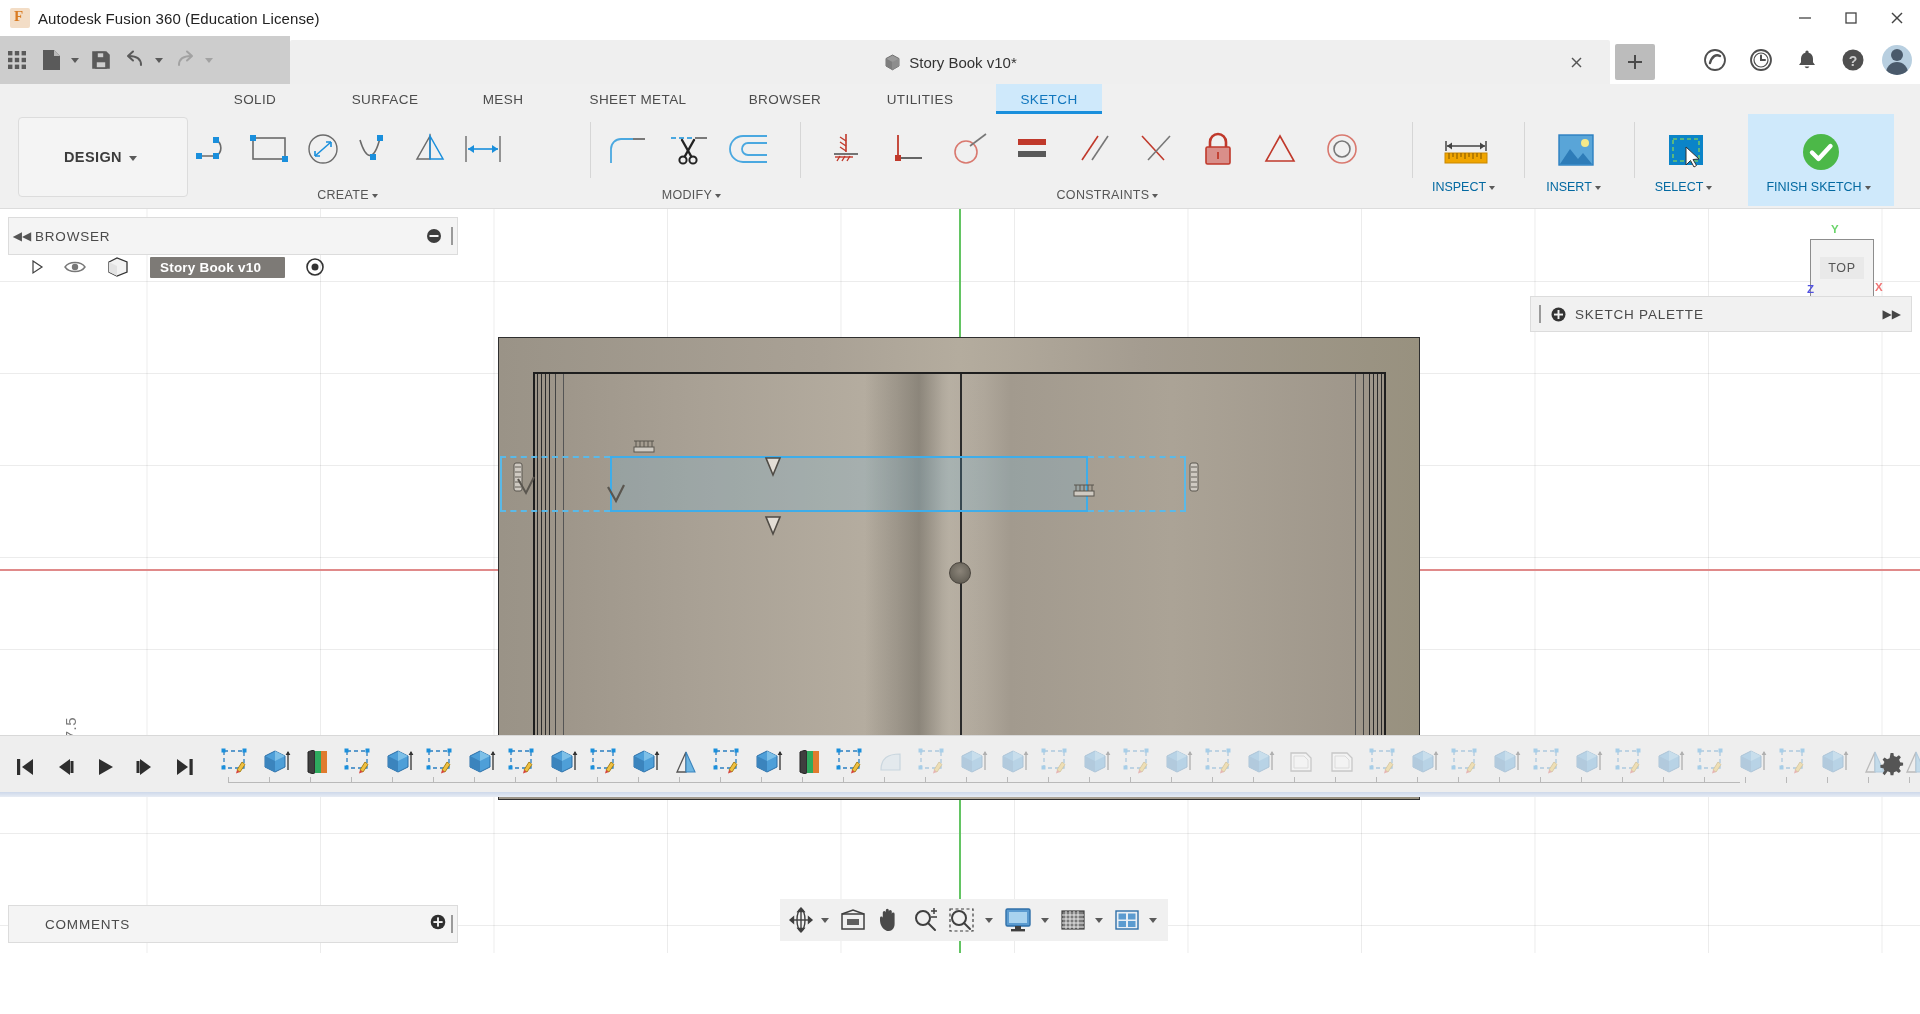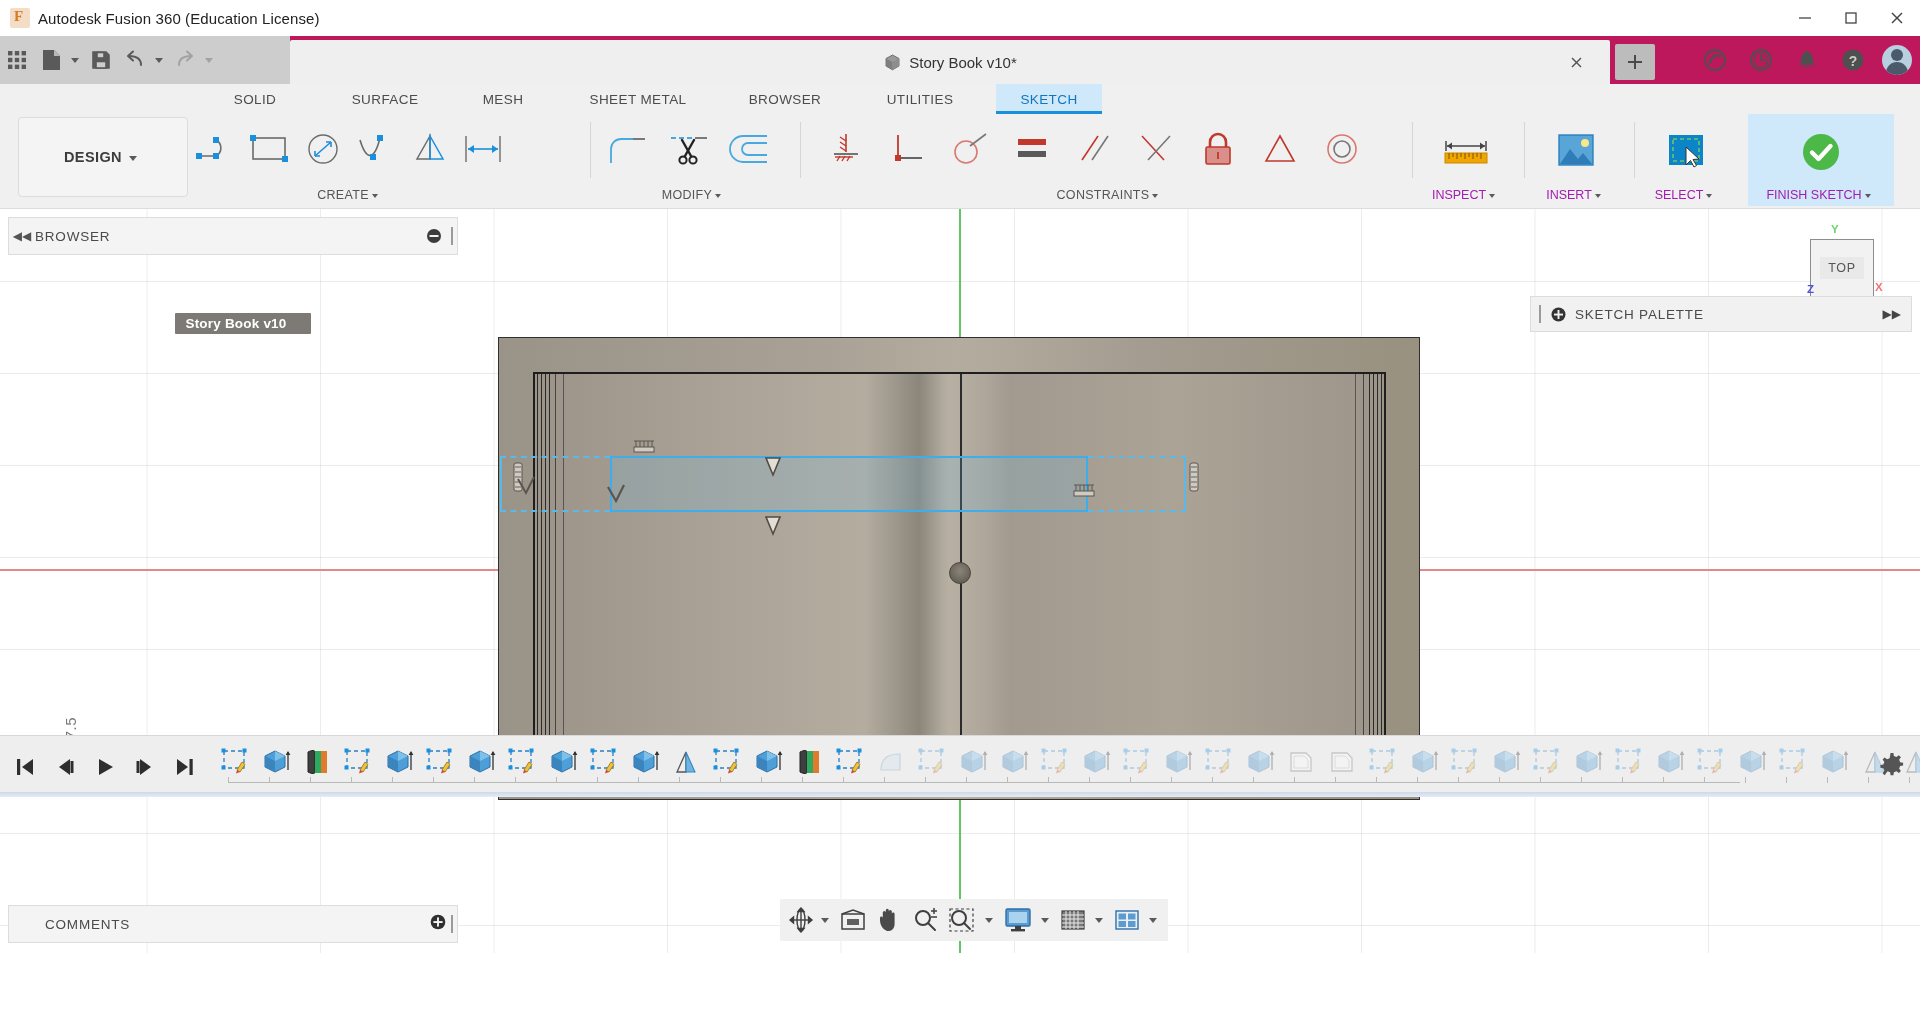--- a/index.html
+++ b/index.html
@@ -27,21 +27,21 @@
   
   .appbar{position:absolute;left:0;top:36px;width:1920px;height:48px;background:#cdcdcd;}
   .qat{position:absolute;left:0;top:0;height:48px;width:290px;background:#cdcdcd;
     display:flex;align-items:center;}
   .qat-item{display:flex;align-items:center;justify-content:center;height:48px;cursor:default;}
   .qat-ico{width:34px;height:48px;display:flex;align-items:center;justify-content:center;color:#5a5a5a;}
   .caret{width:0;height:0;border-left:4px solid transparent;border-right:4px solid transparent;
     border-top:5px solid #5a5a5a;margin-left:3px;margin-right:5px;}
   .caret.sm{border-left-width:3.5px;border-right-width:3.5px;border-top-width:4.5px;}
 
-  .docarea{position:absolute;left:290px;top:0;right:0;height:48px;background:#be185d;}
+  .docarea{position:absolute;left:290px;top:0;right:0;height:48px;background:#ffffff;}
   .doctab{position:absolute;left:0;top:4px;height:44px;width:1320px;background:#efefef;
     border-top-left-radius:2px;border-top-right-radius:2px;display:flex;align-items:center;
     justify-content:center;}
   .doctab-inner{display:flex;align-items:center;gap:7px;}
   .doctab-title{font-size:15px;color:#333;}
   .doctab-close{position:absolute;right:24px;top:12px;width:20px;height:20px;color:#555;
     display:flex;align-items:center;justify-content:center;}
   .newtab{position:absolute;left:1325px;top:8px;width:40px;height:36px;background:#bcbcbc;
     border-radius:2px;display:flex;align-items:center;justify-content:center;color:#4a4a4a;}
   .appbar-right{position:absolute;right:8px;top:0;height:48px;display:flex;align-items:center;gap:12px;}
@@ -67,21 +67,21 @@
 
   .panel{position:absolute;top:30px;height:92px;}
   .panel-row{display:flex;align-items:flex-start;height:64px;padding-top:4px;}
   .tool{width:62px;height:62px;display:flex;align-items:center;justify-content:center;}
   .panel-label{position:absolute;bottom:4px;width:100%;text-align:center;font-size:12.5px;
     color:#555;letter-spacing:.3px;display:flex;align-items:center;justify-content:center;}
   .vsep{position:absolute;top:38px;width:1px;height:56px;background:#d6d6d6;}
 
   .bigtool{width:92px;height:92px;position:relative;}
   .bigtool .ico{height:64px;display:flex;align-items:center;justify-content:center;padding-top:6px;}
-  .bigtool .lbl{position:absolute;bottom:4px;width:100%;text-align:center;font-size:12.5px;color:#a21caf;
+  .bigtool .lbl{position:absolute;bottom:12px;width:100%;text-align:center;font-size:12.5px;color:#0369a1;
     display:flex;align-items:center;justify-content:center;}
   .bigtool.hl{background:#cfe9fb;}
 
   
   .canvas{position:absolute;left:0;top:209px;width:1920px;height:744px;background:#fff;overflow:hidden;}
   .grid{position:absolute;inset:0;
     background-image:
       linear-gradient(to right, rgba(0,0,0,.075) 1px, transparent 1px),
       linear-gradient(to bottom, rgba(0,0,0,.075) 1px, transparent 1px);
     background-size:173.5px 92px;background-position:-27px -20px;}
@@ -118,21 +118,21 @@
     display:flex;align-items:center;justify-content:center;}
   .vc-face span{font-size:12.5px;color:#555;letter-spacing:.6px;background:#e9e9e9;padding:4px 8px;}
   .vc-ax{position:absolute;font-size:11.5px;font-weight:bold;}
 
   
   .browser{position:absolute;left:8px;top:8px;width:448px;height:36px;background:#f4f4f4;
     border:1px solid #dcdcdc;display:flex;align-items:center;}
   .panel-title{font-size:13.5px;color:#4a4a4a;letter-spacing:.8px;}
   .collapse-ico{width:26px;display:flex;align-items:center;justify-content:center;color:#555;font-size:12px;}
   .browser-body{position:absolute;left:8px;top:44px;width:448px;}
-  .tree-row{display:flex;align-items:center;height:28px;gap:20px;padding-left:22px;flex-direction:column;}
+  .tree-row{display:flex;align-items:center;height:28px;gap:20px;padding-left:22px;}
   .tree-name{background:#7d7a76;color:#fff;font-size:13.5px;font-weight:bold;padding:3px 24px 3px 10px;
     border-radius:1px;letter-spacing:.2px;}
 
   .sketchpalette{position:absolute;right:8px;top:87px;width:380px;height:34px;background:#f1f1f1;
     border:1px solid #dcdcdc;display:flex;align-items:center;}
   .sp-title{font-size:13.5px;color:#4a4a4a;letter-spacing:.8px;}
 
   .comments{position:absolute;left:8px;bottom:10px;width:448px;height:36px;background:#f4f4f4;
     border:1px solid #dcdcdc;display:flex;align-items:center;}
 

